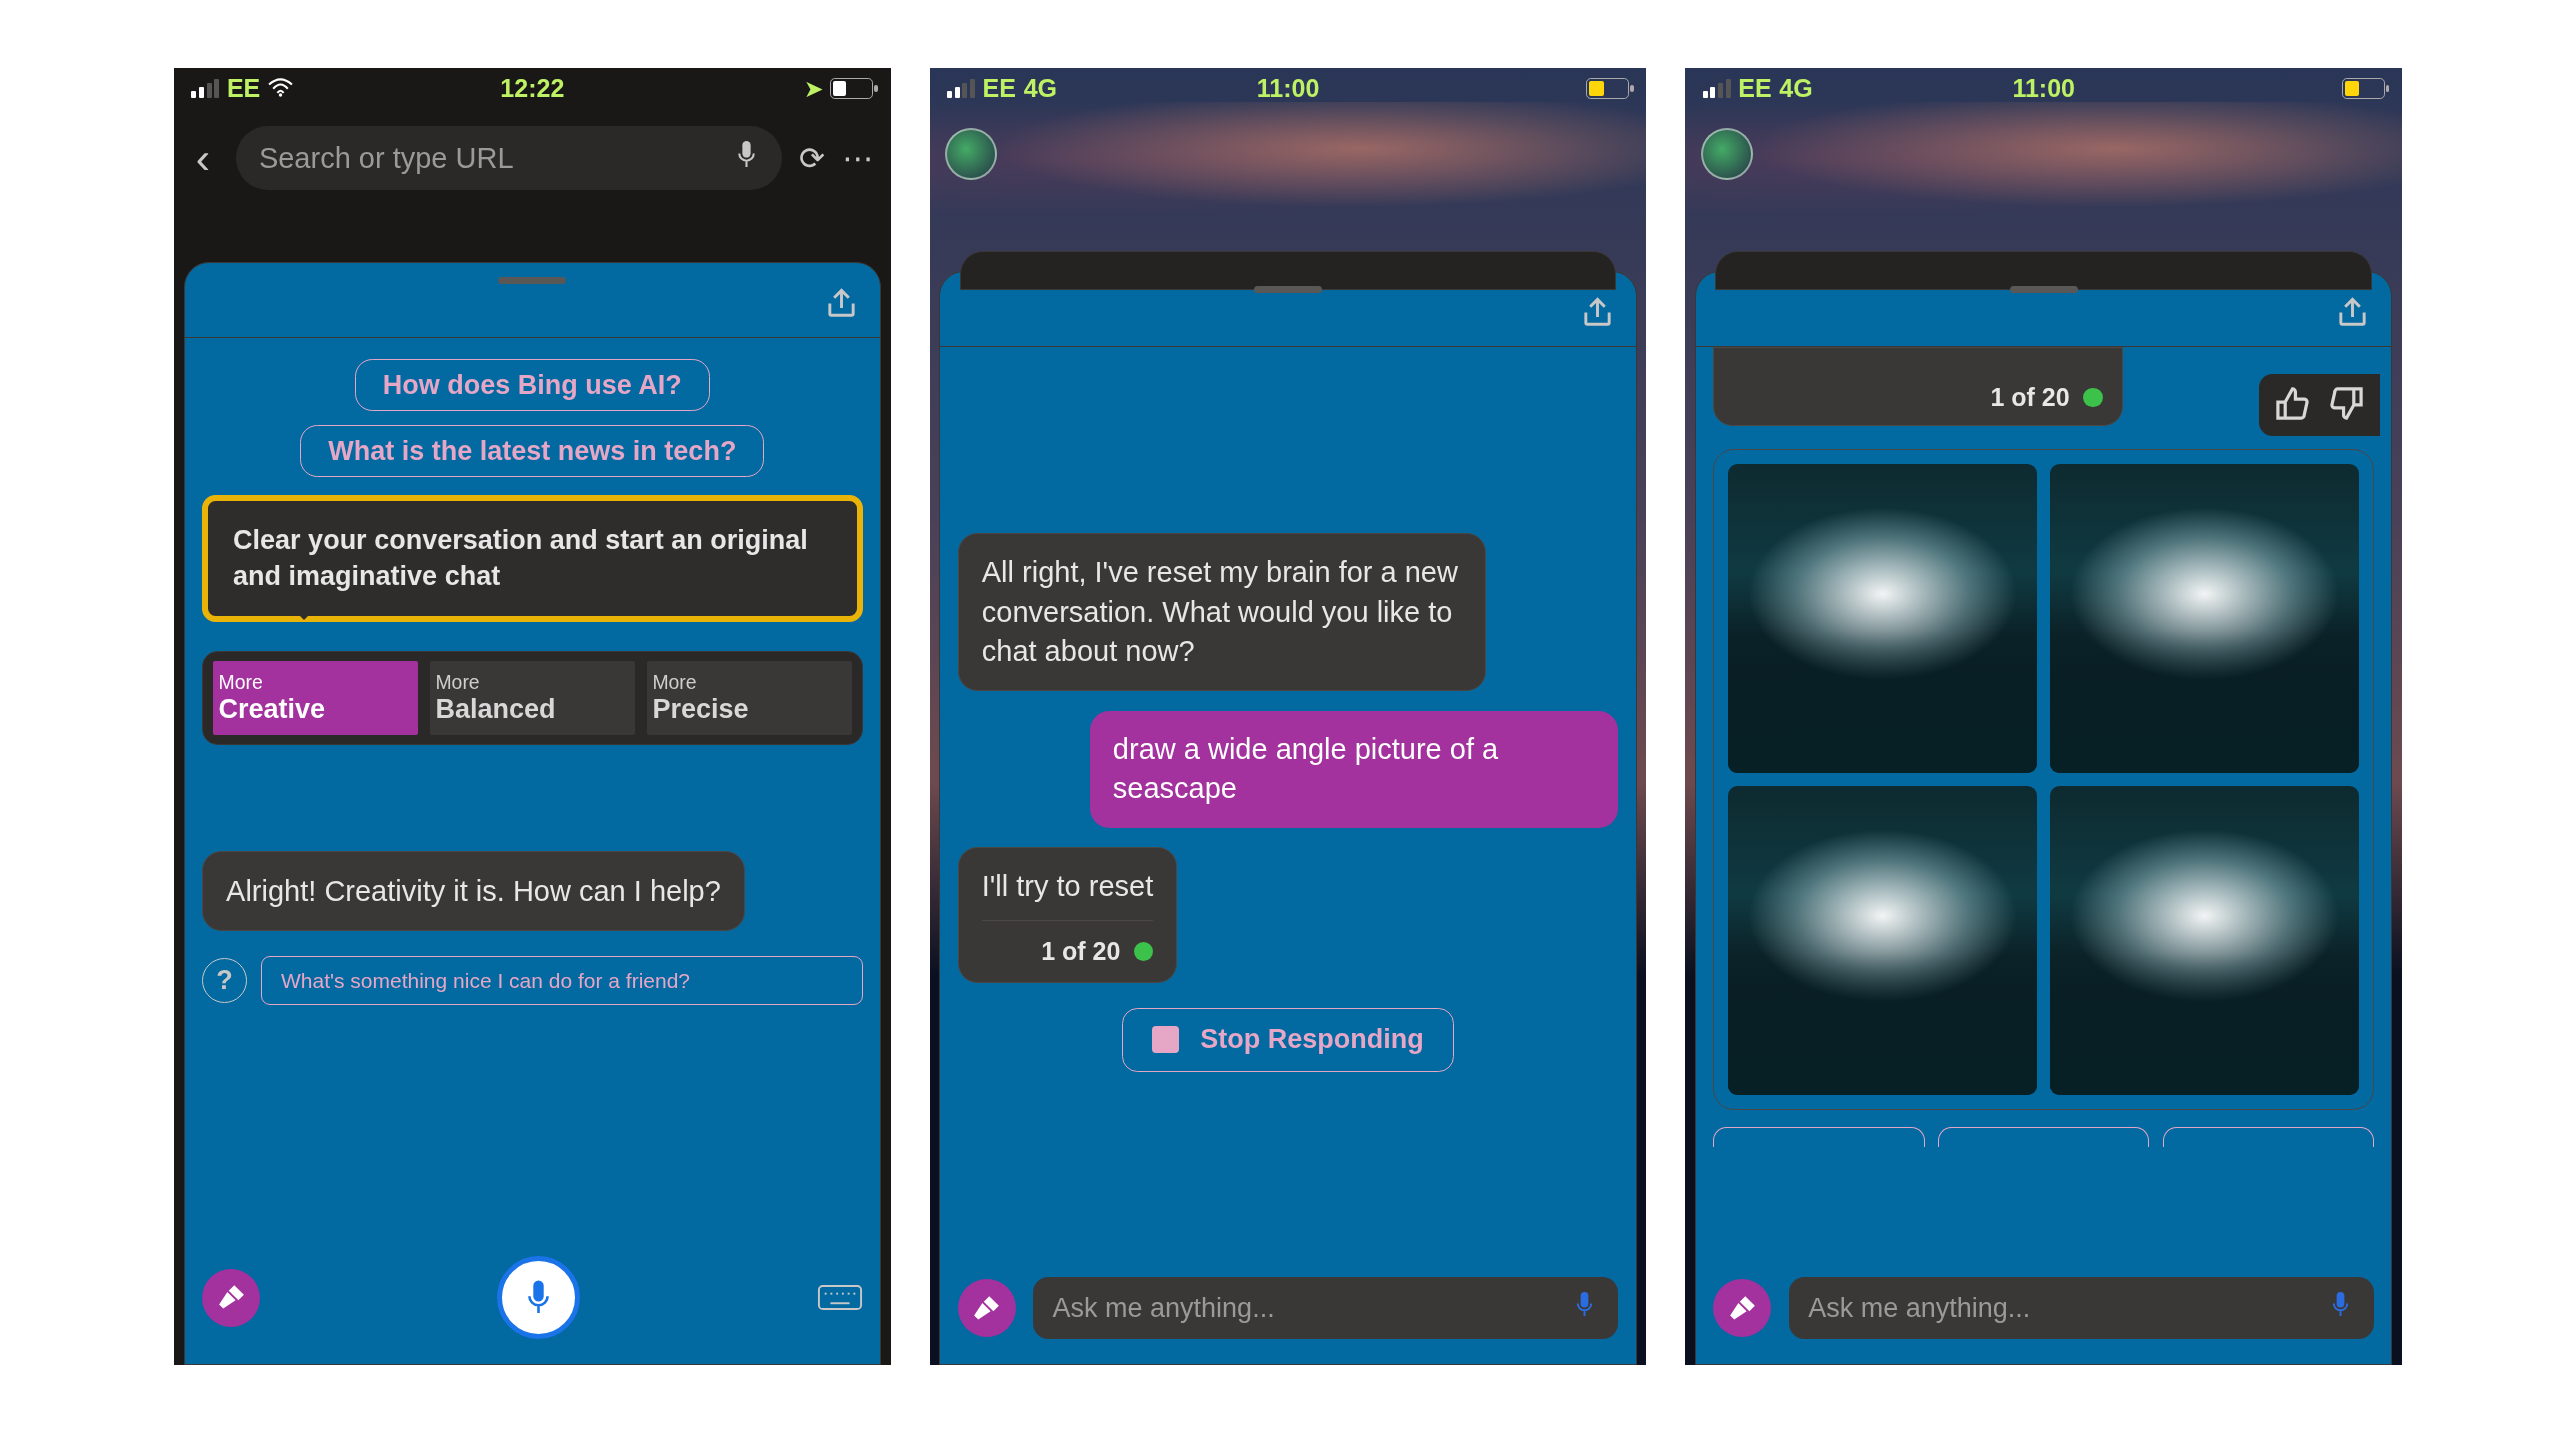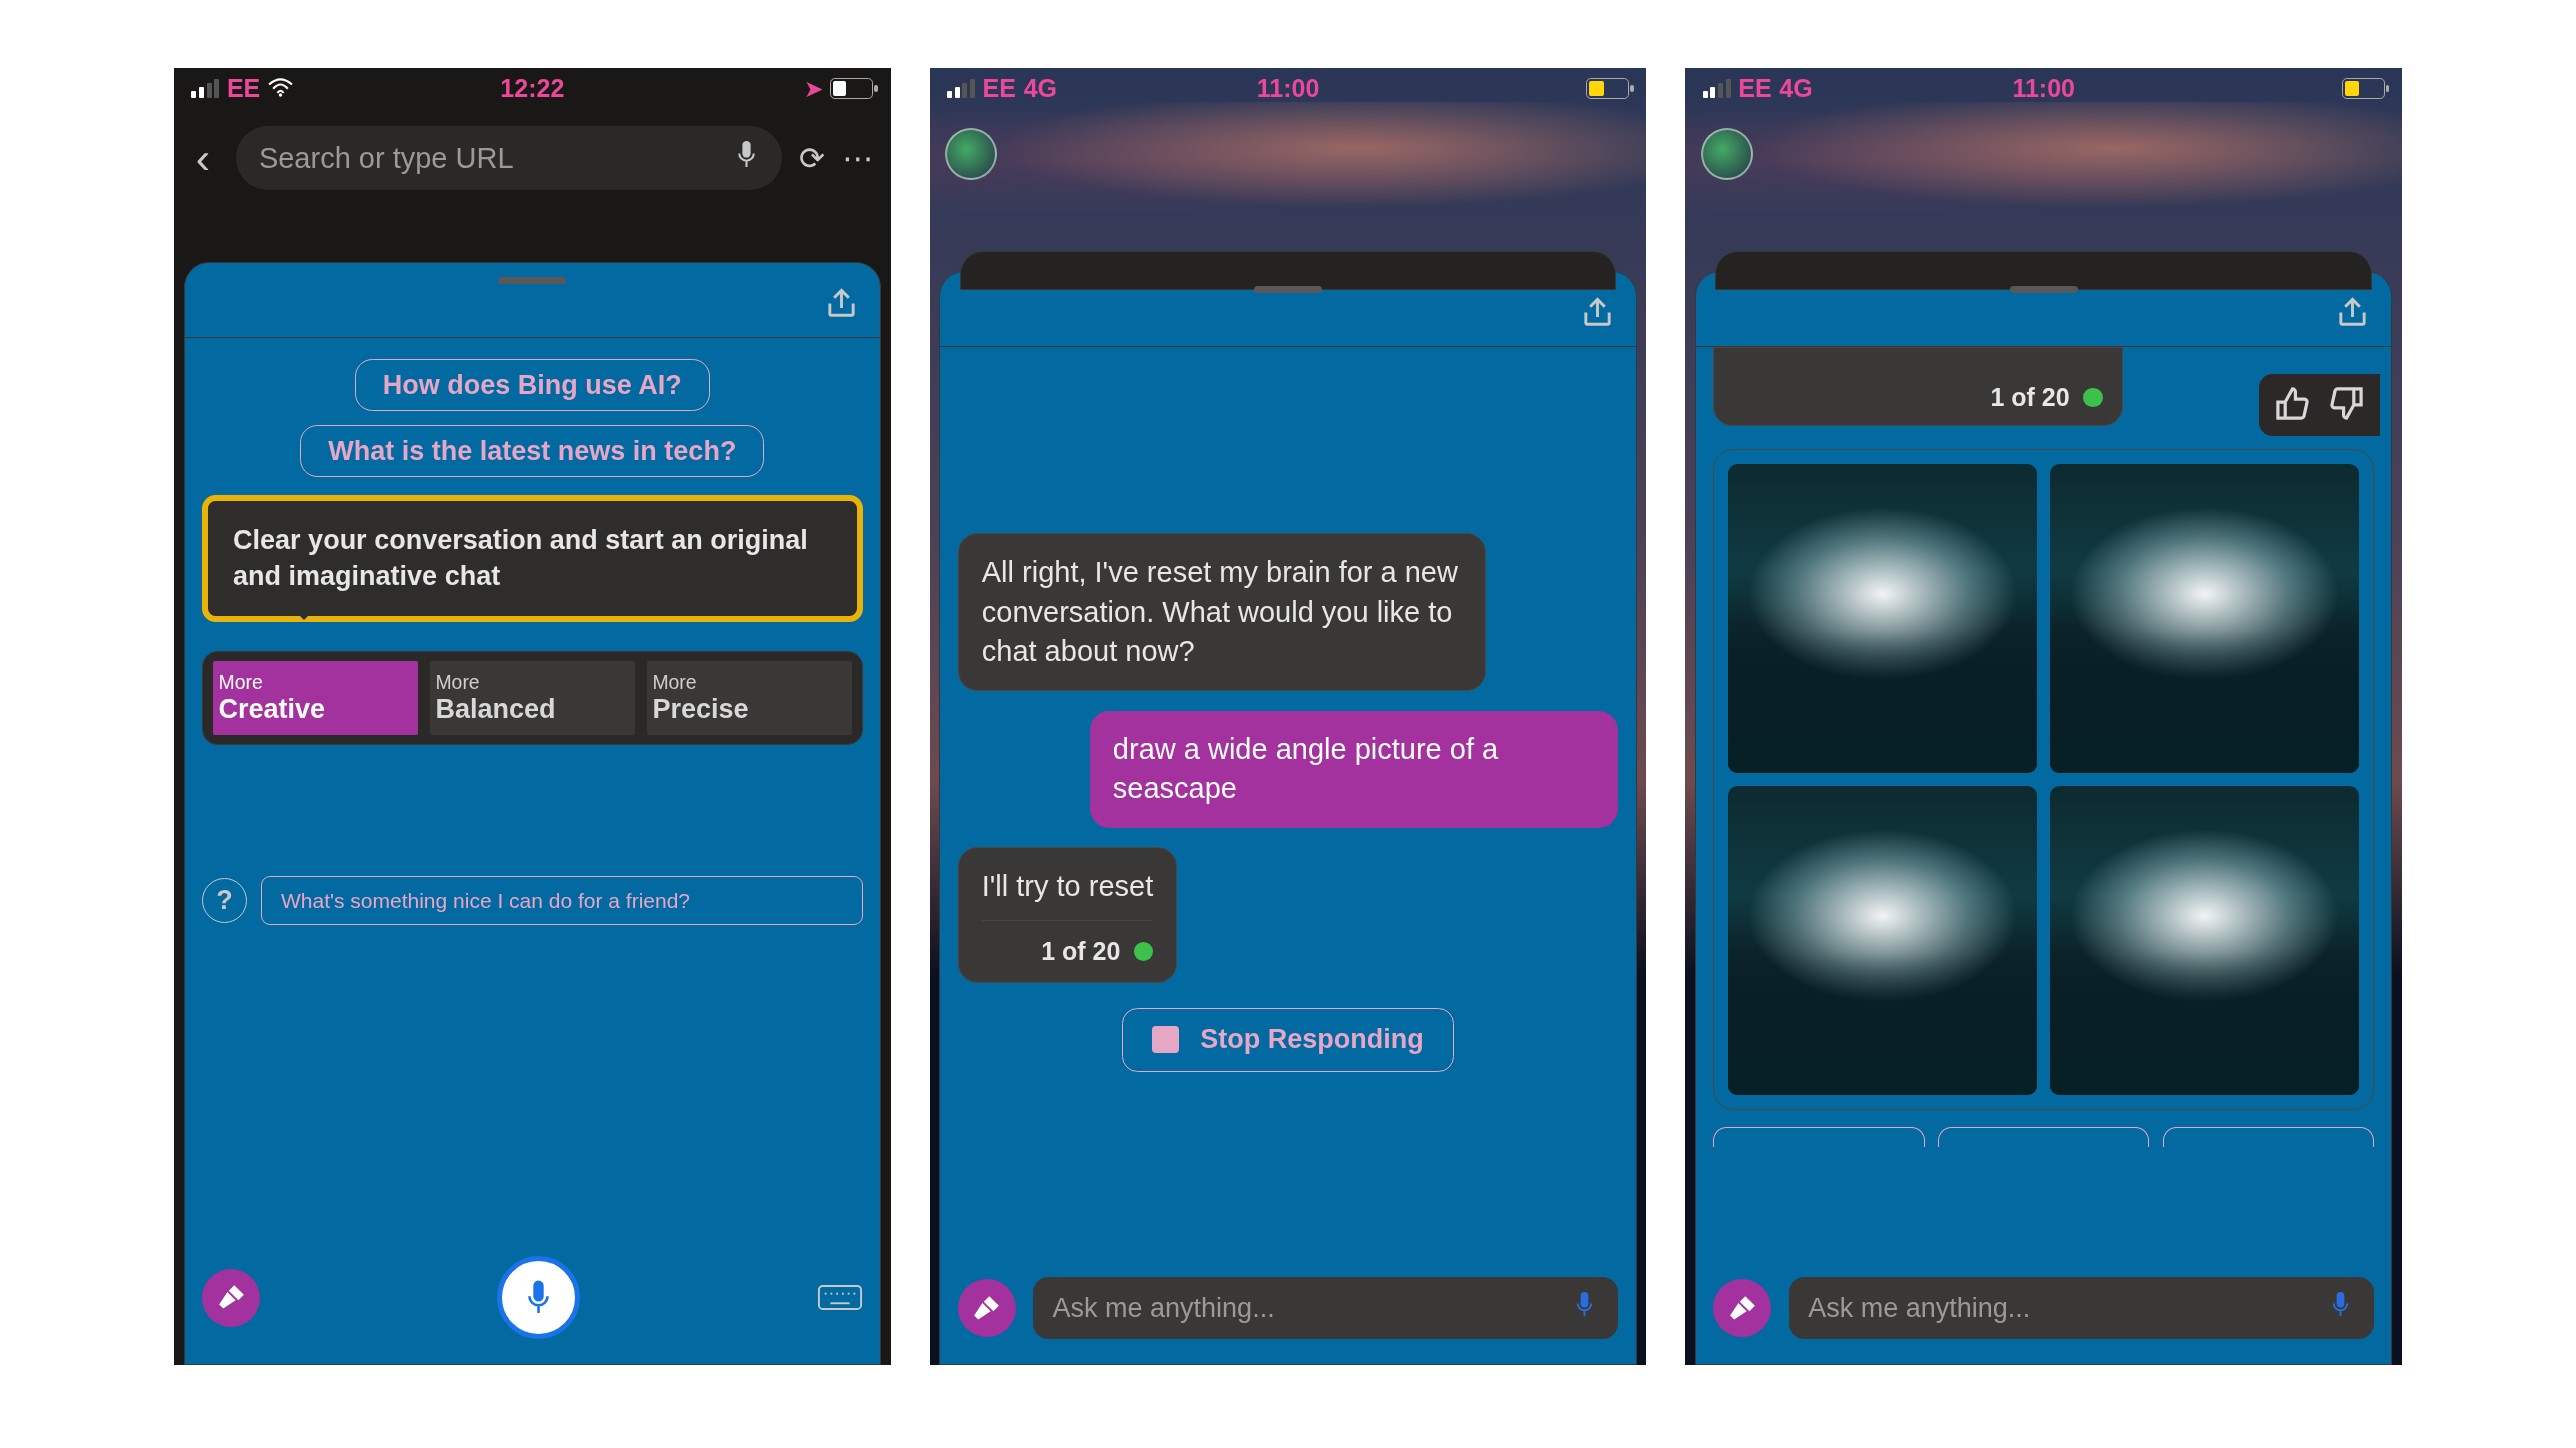--- a/index.html
+++ b/index.html
@@ -25,21 +25,21 @@
   }
   
   .status {
     height: 41px;
     display: flex;
     align-items: center;
     justify-content: space-between;
     padding: 0 17.4px;
     font-size: 25px;
     font-weight: 600;
-    color: #ec4899;
+    color: #bef264;
     position: relative;
     z-index: 5;
   }
   .status .left { display: flex; align-items: center; gap: 7.7px; }
   .status .right { display: flex; align-items: center; gap: 7.7px; }
   .status .clock { position: absolute; left: 50%; transform: translateX(-50%); }
   .sigbars { display: inline-flex; align-items: flex-end; gap: 2.9px; }
   .sigbars span { width: 4.8px; background: #fff; display: inline-block; border-radius: 1px;}
   .sigbars span.dim { background: #555; }
   .battery {
@@ -350,20 +350,23 @@
             <span class="bot">Balanced</span>
           </div>
           <div class="mode">
             <span class="top">More</span>
             <span class="bot">Precise</span>
           </div>
         </div>
 
         <div style="height:106px"></div>
 
+        <div class="col">
+          <div class="bubble assistant">Alright! Creativity it is. How can I help?</div>
+        </div>
 
         <div class="sug-row">
           <div class="help-circ">?</div>
           <div class="sug-long">What's something nice I can do for a friend?</div>
         </div>
       </div>
 
       <div class="footer">
         <div class="broom">
           <svg viewBox="0 0 24 24">

